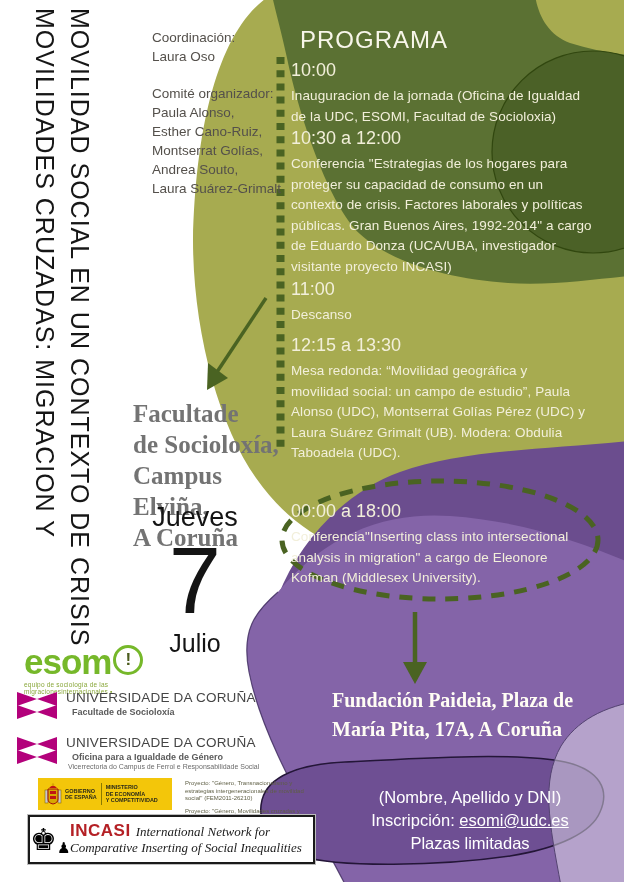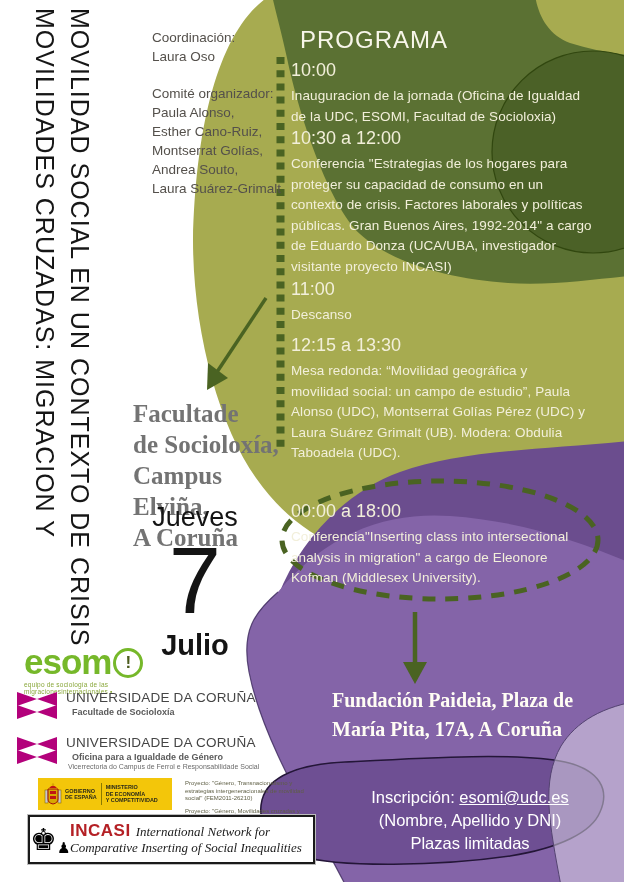--- a/index.html
+++ b/index.html
@@ -38,32 +38,32 @@
   .pitem .time{font-size:18px;margin-bottom:5px;}
   .pitem .ptext{font-size:13.5px;line-height:20.5px;white-space:pre-line;letter-spacing:.1px;}
   .i1{top:60px;} .i2{top:128px;} .i3{top:279px;} .i4{top:335px;} .i5{top:501px;}
 
   
   .venue1{left:133px;top:398px;width:160px;font-family:cursive;font-weight:600;
           font-size:25px;line-height:31px;color:#737373;white-space:pre-line;}
   .dateblk{left:120px;top:502px;width:150px;text-align:center;color:#141414;}
   .dayname{font-size:27px;font-weight:500;}
   .daynum{font-size:94px;font-weight:300;line-height:96px;}
-  .month{font-size:29px;font-weight:bold;}
+  .month{font-size:25px;}
   .venue2{left:332px;top:686px;width:280px;font-family:cursive;font-weight:600;
           font-size:20px;line-height:29px;color:#fffdf4;white-space:pre-line;}
 
   
   .reg{left:325px;top:786px;width:290px;text-align:center;color:#ffffff;
        font-size:16.5px;line-height:23px;}
   .reg .email{text-decoration:underline;color:#ffffff;cursor:pointer;}
 
   
   .esomi{left:24px;top:645px;width:150px;}
-  .esomi .row{display:flex;align-items:flex-end;}
+  .esomi .row{display:flex;align-items:flex-start;}
   .esomi .word{font-size:35px;font-weight:700;color:var(--esomi-green);letter-spacing:-1px;line-height:33px;}
   .esomi .ibang{width:24px;height:24px;border:3px solid var(--esomi-green);border-radius:50%;
                 margin-left:2px;display:flex;align-items:center;justify-content:center;
                 color:#4c5c1e;font-weight:700;font-size:17px;}
   .esomi .sub{font-size:6.5px;color:#8aa83c;margin-top:3px;letter-spacing:.2px;}
 
   
   .udc{left:16px;width:280px;display:flex;align-items:flex-start;}
   .udc1{top:690px;} .udc2{top:735px;}
   .udc .emb{margin-right:8px;margin-top:2px;}
@@ -193,22 +193,22 @@
   <div class="txt dateblk">
     <div class="dayname">Jueves</div>
     <div class="daynum">7</div>
     <div class="month">Julio</div>
   </div>
 
   <div class="txt venue2">Fundación Paideia, Plaza de
 María Pita, 17A, A Coruña</div>
 
   <div class="txt reg">
+    <div>(Nombre, Apellido y DNI)</div>
     <div><span>Inscripción: </span><span class="email">esomi@udc.es</span></div>
-    <div>(Nombre, Apellido y DNI)</div>
     <div>Plazas limitadas</div>
   </div>
 
   <div class="txt esomi">
     <div class="row">
       <span class="word">esom</span>
       <span class="ibang">!</span>
     </div>
     <div class="sub">equipo de sociología de las migracionesinternacionales ▪</div>
   </div>

